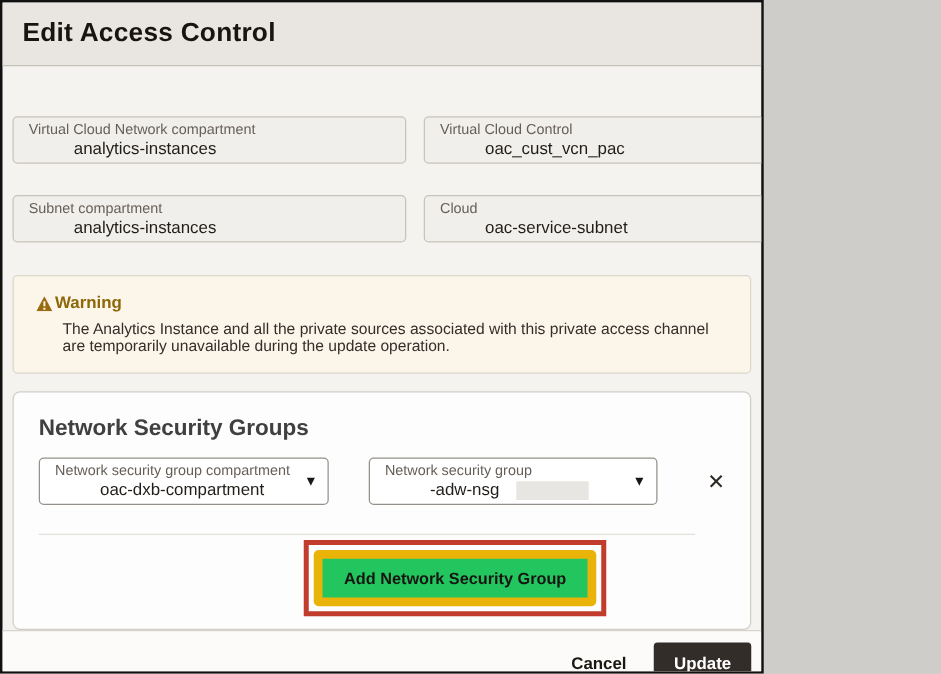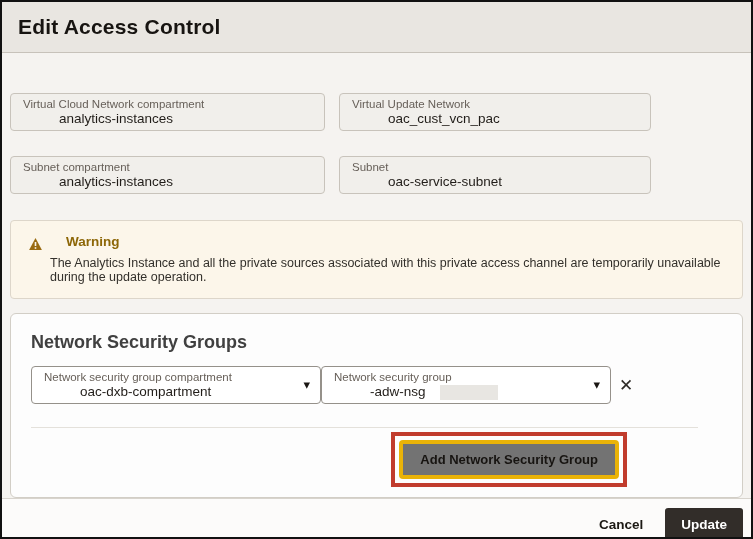--- a/index.html
+++ b/index.html
@@ -1,20 +1,20 @@
 <!DOCTYPE html>
 <html><head>
 <meta charset="utf-8">
 <style>
   * { margin: 0; padding: 0; box-sizing: border-box; }
   html, body { background: #cfcdc9; }
   body { font-family: "Liberation Sans", sans-serif; }
 
   .page {
-    width: 753px; height: 539px;
+    width: 611px; height: 539px;
     border: 2px solid #111;
     background: #f5f3f0;
     display: flex; flex-direction: column;
     overflow: hidden;
   }
 
   
   .hdr {
     background: #e9e6e1;
     border-bottom: 1px solid #c7c2ba;
@@ -43,35 +43,35 @@
   .field-label { font-size: 11.5px; color: #665f58; line-height: 14px; }
   .field-value { font-size: 13.5px; color: #211d19; line-height: 16px; margin-left: 36px; }
 
   .warn {
     margin-top: 26px;
     background: #fcf6ea;
     border: 1px solid #ddd6ca;
     border-radius: 4px;
     padding: 13px 18px 14px 18px;
   }
-  .warn-head { display: flex; align-items: center; gap: 24px; }
+  .warn-head { display: flex; align-items: center; gap: 2px; }
   .warn-icon { width: 13px; height: 12px; display: inline-block; }
   .warn-title { font-size: 13.5px; font-weight: 700; color: #8d6708; }
   .warn-text { margin-top: 7px; padding-left: 21px; font-size: 12.5px; color: #33302b; }
   .warn-text b { font-weight: 400; }
 
   .nsg {
     margin-top: 14px;
     background: #fdfdfd;
     border: 1px solid #d2cec6;
     border-radius: 6px;
     padding: 18px 20px 10px 20px;
   }
   .nsg h2 { font-size: 18px; font-weight: 700; color: #404040; margin-bottom: 13px; }
-  .nsg-row { display: flex; align-items: center; gap: 0; }
+  .nsg-row { display: flex; align-items: center; gap: 32px; }
   .dropdown {
     position: relative;
     width: 290px; height: 38px;
     background: #fff;
     border: 1px solid #95918a;
     border-radius: 4px;
     padding: 4px 30px 4px 12px;
     display: flex; flex-direction: column; justify-content: center;
     cursor: pointer;
   }
@@ -82,22 +82,22 @@
     transform: translateY(-56%);
     font-size: 13px; color: #1a1613;
   }
   .redaction { display: inline-block; width: 58px; height: 15px; background: #e8e6e2; margin-left: 14px; }
   .remove-x { font-size: 17px; color: #2d2a26; margin-left: 8px; cursor: pointer; line-height: 1; }
 
   .nsg hr { border: none; border-top: 1px solid #e4e1db; margin: 23px 24px 0 0; }
   .add-row { display: flex; justify-content: flex-end; padding-right: 95px; margin-top: 4px; }
   .red-box { border: 4px solid #c13c2d; padding: 4px; display: inline-block; }
   .add-btn {
-    background: #737373;
-    border: 4px solid #eab308;
+    background: #22c55e;
+    border: 7px solid #eab308;
     border-radius: 4px;
     font-family: inherit;
     font-size: 13px; font-weight: 700; color: #171411;
     padding: 8px 17px;
     cursor: pointer;
   }
 
   
   .ftr {
     margin-top: auto; flex: 0 0 auto;
@@ -127,29 +127,29 @@
   </header>
 
   <main class="bod">
 
     <div class="fields-grid">
       <div class="field">
         <div class="field-label">Virtual Cloud Network compartment</div>
         <div class="field-value">analytics-instances</div>
       </div>
       <div class="field">
-        <div class="field-label">Virtual Update Network</div>
+        <div class="field-label">Virtual Cloud Control</div>
         <div class="field-value">oac_cust_vcn_pac</div>
       </div>
       <div class="field">
         <div class="field-label">Subnet compartment</div>
         <div class="field-value">analytics-instances</div>
       </div>
       <div class="field">
-        <div class="field-label">Subnet</div>
+        <div class="field-label">Cloud</div>
         <div class="field-value">oac-service-subnet</div>
       </div>
     </div>
 
     <div class="warn">
       <div class="warn-head">
         <span class="warn-icon">
           <svg width="13" height="12" viewBox="0 0 16 15">
             <path d="M8 0 L16 15 H0 Z" fill="#9a6a10"></path>
             <rect x="7" y="5" width="2" height="5" fill="#fcf6ea"></rect>

